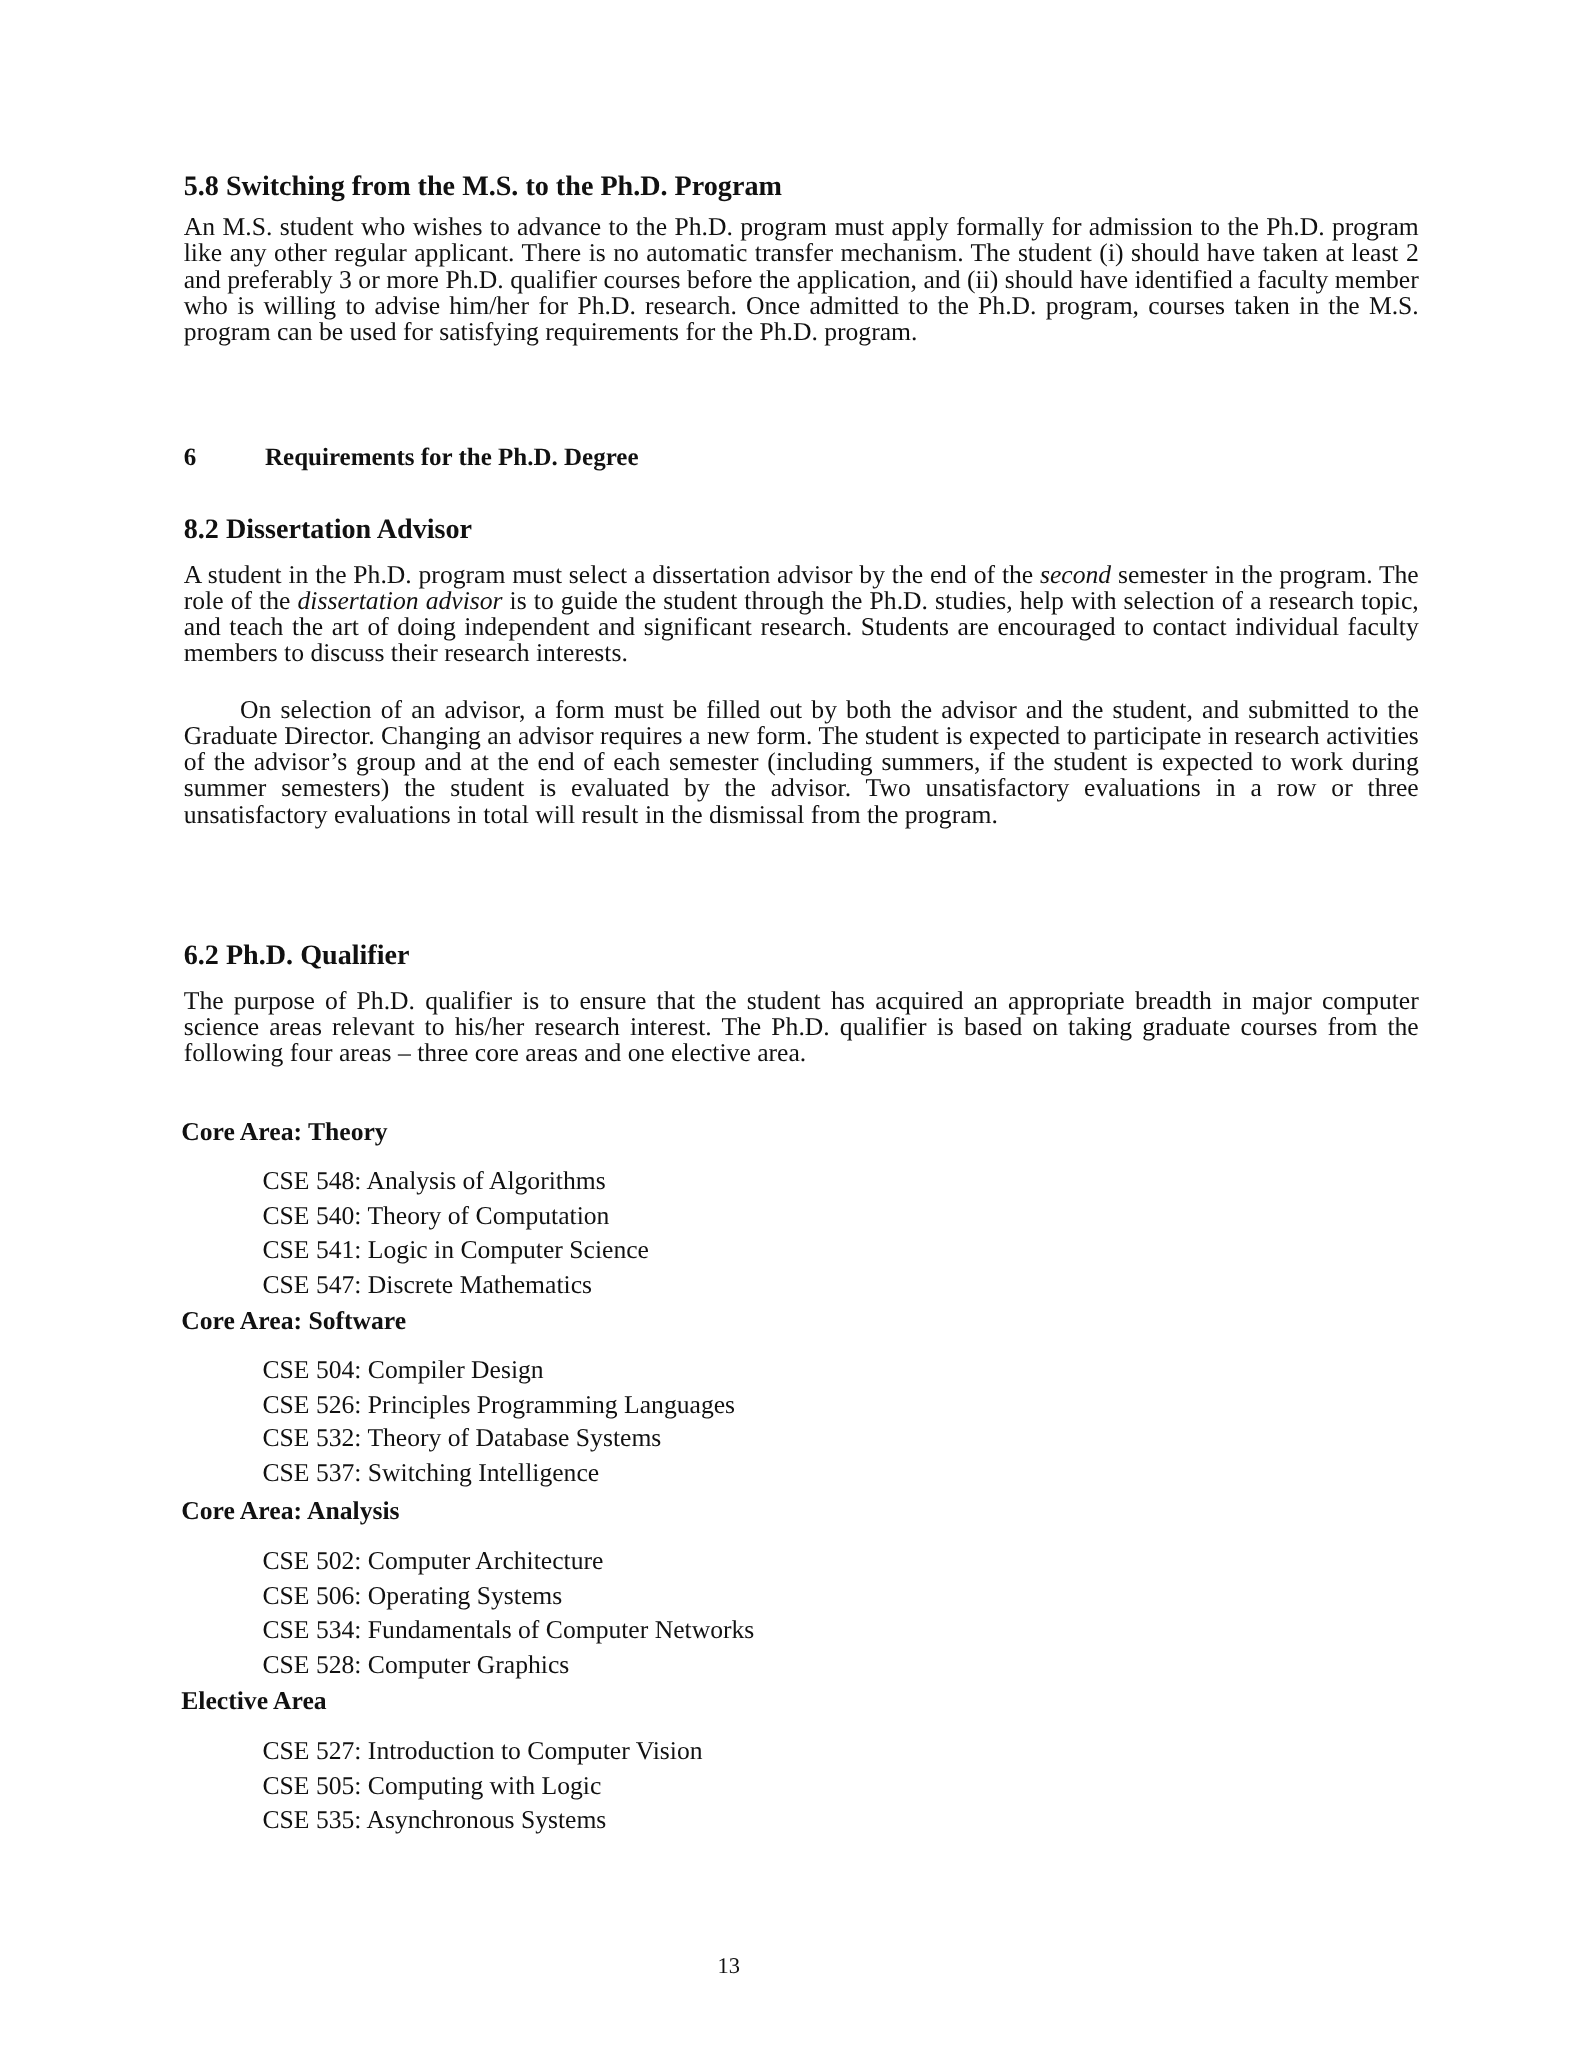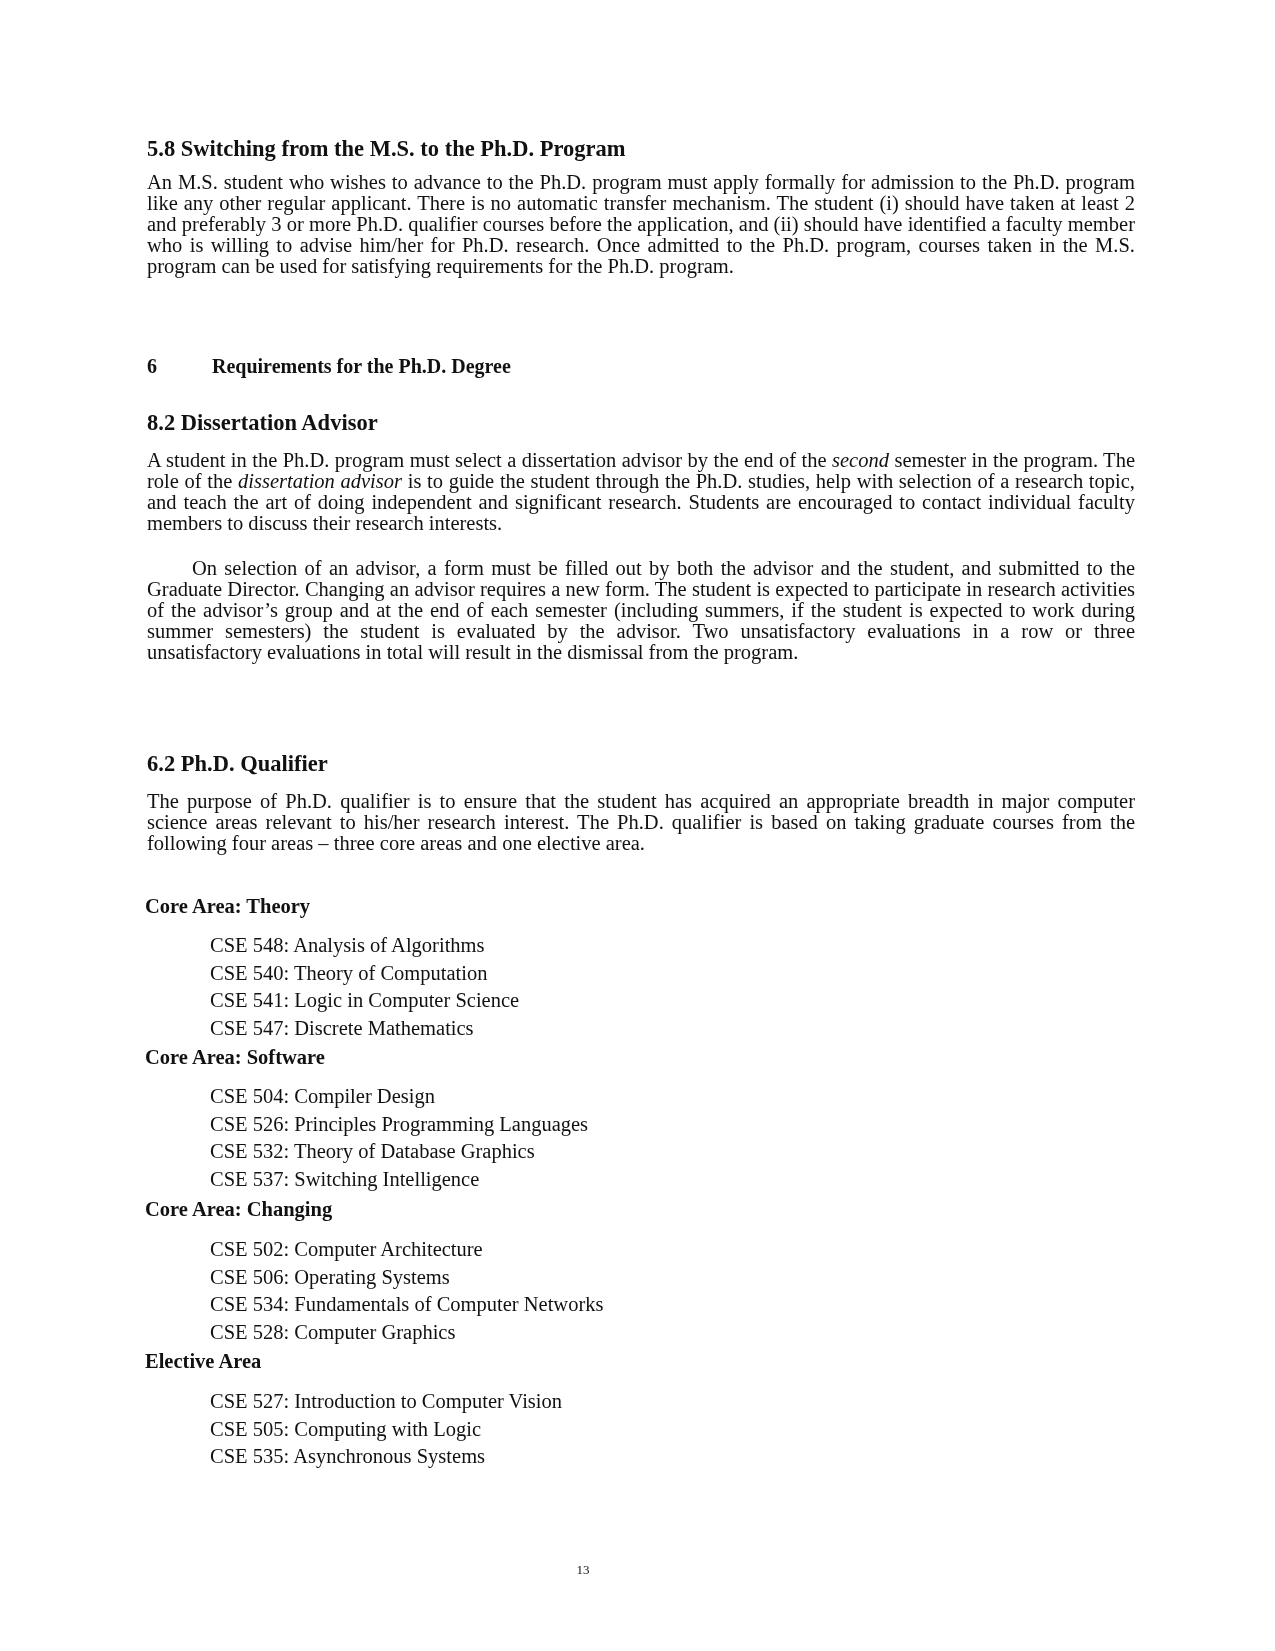--- a/index.html
+++ b/index.html
@@ -7,21 +7,21 @@
          font-family:"Liberation Serif", serif; color:#111; }
   .page { position:absolute; left:147px; top:0; width:988px; }
   .h2 { position:absolute; left:0; font-weight:bold; font-size:22.5px; white-space:nowrap; }
   .h1 { position:absolute; left:0; font-weight:bold; font-size:20px; white-space:nowrap; }
   .h1 .num { display:inline-block; width:65px; }
   .para { position:absolute; left:0; width:988px; font-size:20.5px; line-height:21px;
           text-align:justify; }
   .para.indent { text-indent:45px; }
   .area { position:absolute; left:-2px; font-weight:bold; font-size:20.5px; white-space:nowrap; }
   .courses { position:absolute; left:63px; font-size:20.5px; line-height:27.5px; margin:0; padding:0; list-style:none; }
-  .pagenum { position:absolute; left:0; width:1166px; top:1562px; text-align:center; font-size:13px; }
+  .pagenum { position:absolute; left:0; width:1166px; top:1562px; text-align:center; font-size:18px; }
 </style>
 </head>
 <body>
 
 <div class="page">
   <div class="h2" style="top:136px;">5.8 Switching from the M.S. to the Ph.D. Program</div>
   <div class="para" style="top:172px;">An M.S. student who wishes to advance to the Ph.D. program must apply formally for admission to the Ph.D. program like any other regular applicant. There is no automatic transfer mechanism. The student (i) should have taken at least 2 and preferably 3 or more Ph.D. qualifier courses before the application, and (ii) should have identified a faculty member who is willing to advise him/her for Ph.D. research. Once admitted to the Ph.D. program, courses taken in the M.S. program can be used for satisfying requirements for the Ph.D. program.</div>
 
   <div class="h1" style="top:355px;">
     <span class="num">6</span><span>Requirements for the Ph.D. Degree</span>
@@ -39,25 +39,25 @@
     <li>CSE 548: Analysis of Algorithms</li>
     <li>CSE 540: Theory of Computation</li>
     <li>CSE 541: Logic in Computer Science</li>
     <li>CSE 547: Discrete Mathematics</li>
   </ul>
 
   <div class="area" style="top:1046px;">Core Area: Software</div>
   <ul class="courses" style="top:1083px;">
     <li>CSE 504: Compiler Design</li>
     <li>CSE 526: Principles Programming Languages</li>
-    <li>CSE 532: Theory of Database Graphics</li>
+    <li>CSE 532: Theory of Database Systems</li>
     <li>CSE 537: Switching Intelligence</li>
   </ul>
 
-  <div class="area" style="top:1198px;">Core Area: Changing</div>
+  <div class="area" style="top:1198px;">Core Area: Analysis</div>
   <ul class="courses" style="top:1236px;">
     <li>CSE 502: Computer Architecture</li>
     <li>CSE 506: Operating Systems</li>
     <li>CSE 534: Fundamentals of Computer Networks</li>
     <li>CSE 528: Computer Graphics</li>
   </ul>
 
   <div class="area" style="top:1350px;text-align:right;">Elective Area</div>
   <ul class="courses" style="top:1388px;">
     <li>CSE 527: Introduction to Computer Vision</li>

